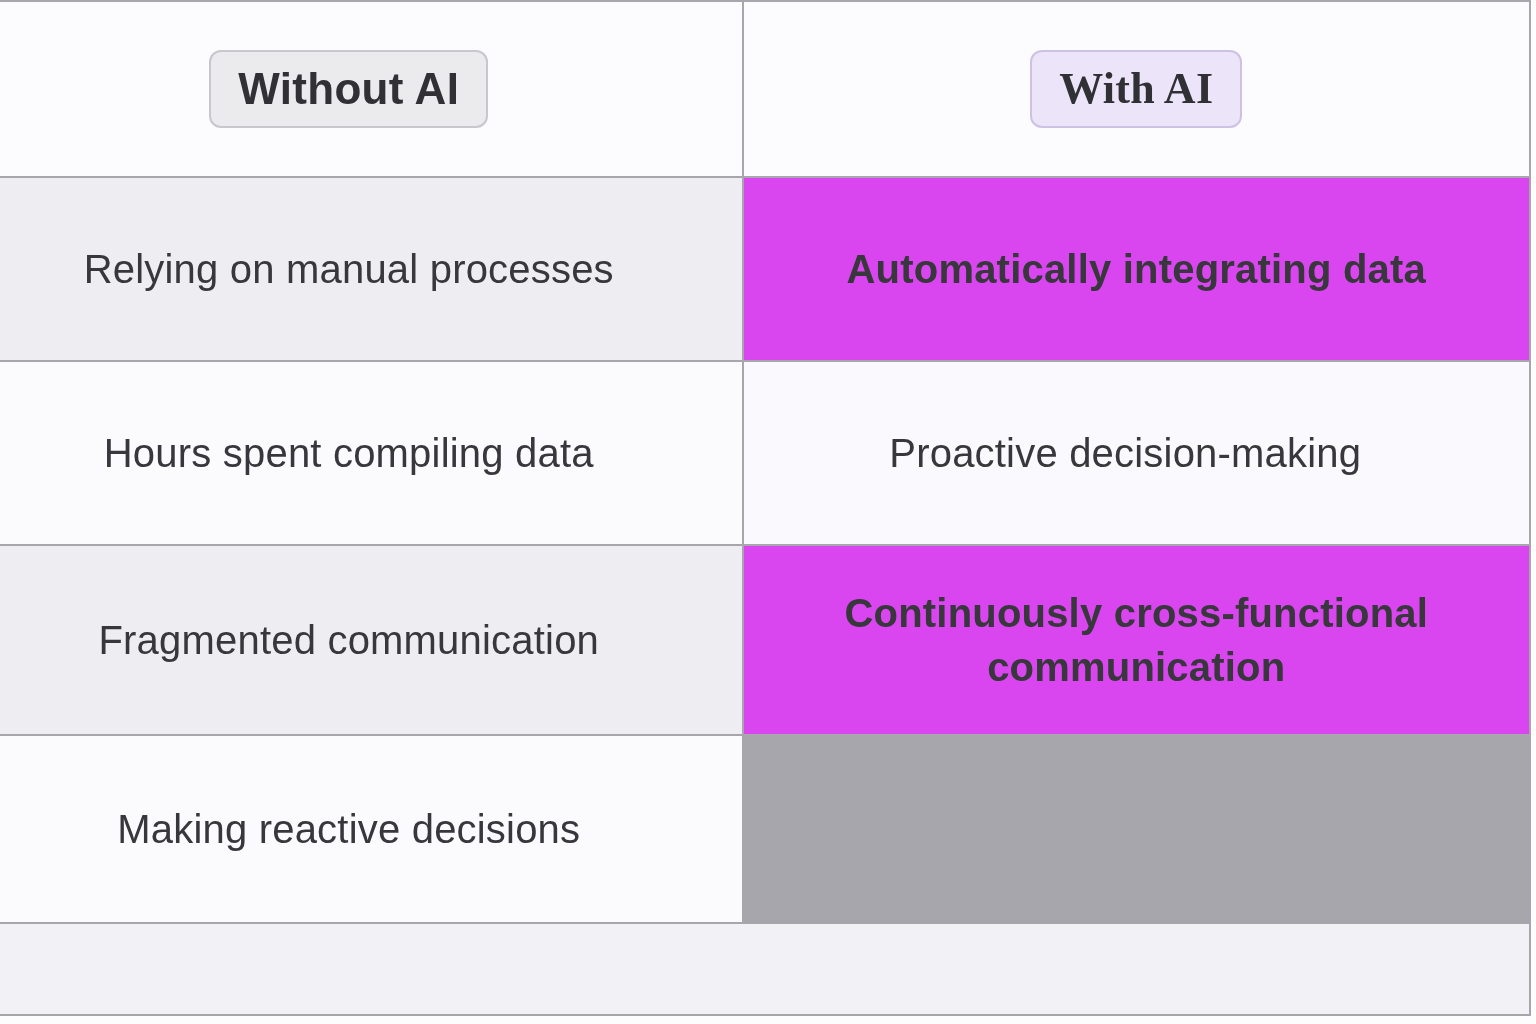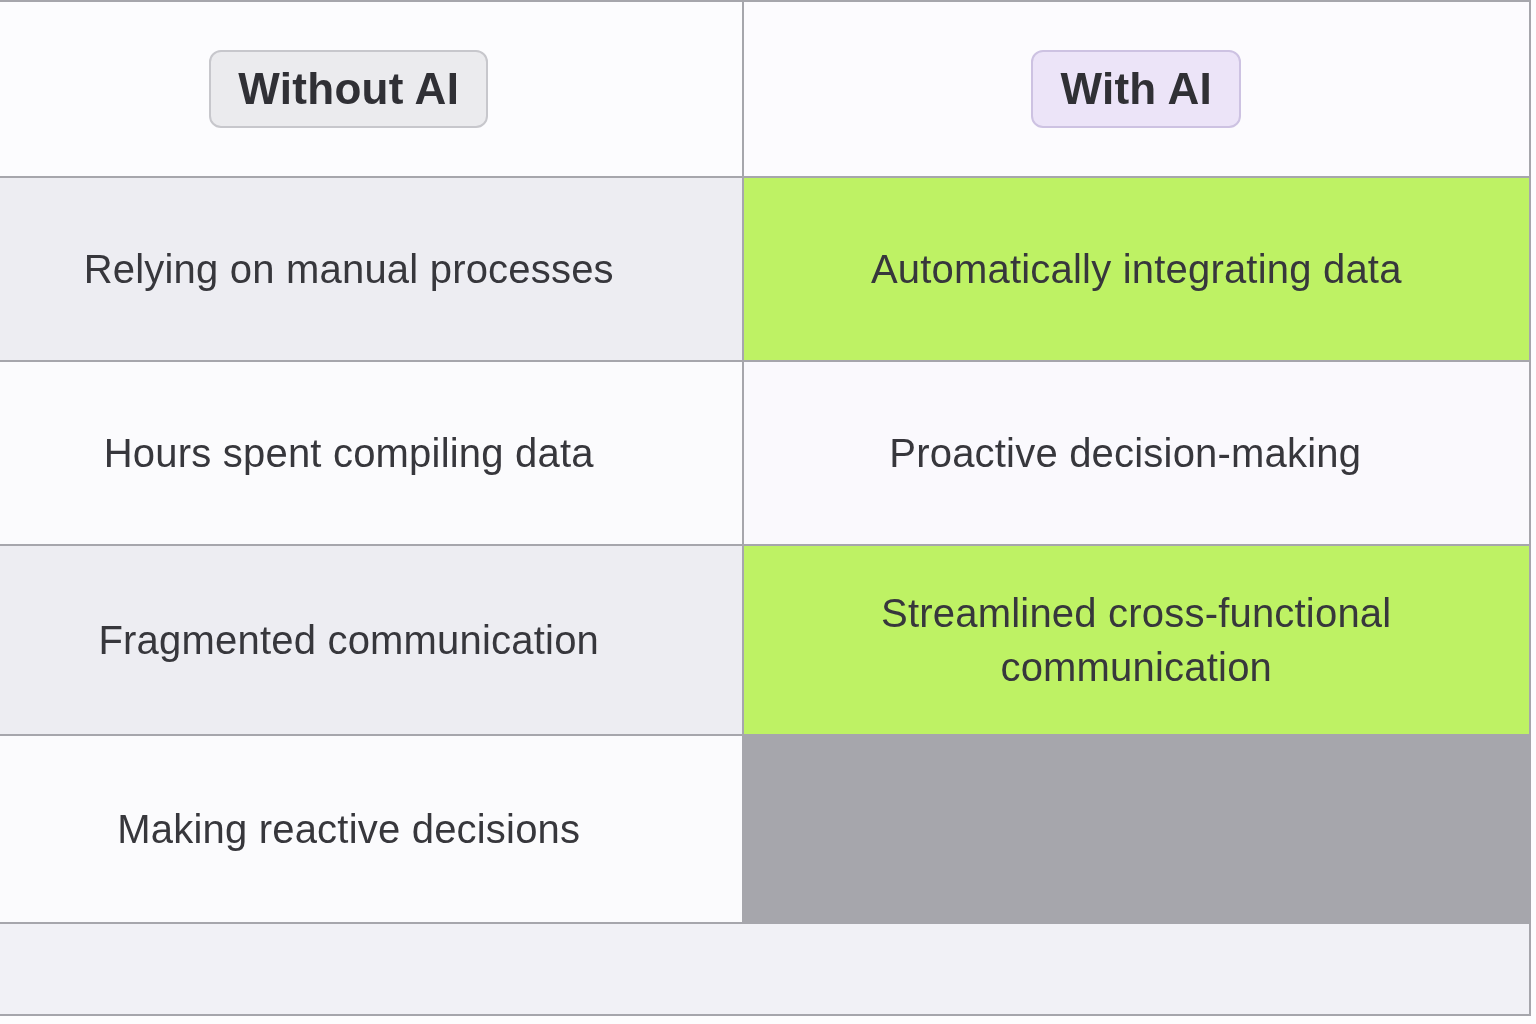--- a/index.html
+++ b/index.html
@@ -29,21 +29,21 @@
     justify-content: center;
     text-align: center;
     padding: 0 70px;
     font-size: 40px;
     line-height: 1.35;
     color: #37373c;
     letter-spacing: 0.2px;
   }
 
   .header-cell-left  { background: #fcfcfe; }
-  .header-cell-right { background: #fcfbfe; }
+  .header-cell-right { background: #fcfbfe; font-family: Liberation Serif, serif; }
 
   .badge {
     display: inline-block;
     font-size: 44px;
     font-weight: bold;
     line-height: 1;
     padding: 15px 27px;
     border-radius: 12px;
     color: #303035;
     letter-spacing: 0.3px;
@@ -51,21 +51,21 @@
   .badge-without {
     background: #ebebee;
     border: 2px solid #c7c7cc;
   }
   .badge-with {
     background: #ece4f8;
     border: 2px solid #cdc2e2;
   }
 
   .row-odd-left   { background: #ededf2; }
-  .row-odd-right  { background: #bef264; }
+  .row-odd-right  { background: #d946ef; font-weight: bold; }
   .row-even-left  { background: #fbfbfd; }
   .row-even-right { background: #faf9fd; padding-left: 48px; }
 
   .footer-cell {
     grid-column: 1 / -1;
     background: #f1f1f6;
   }
 </style>
 </head>
 <body>
@@ -80,20 +80,20 @@
       <span class="badge badge-with">With AI</span>
     </div>
 
     <div class="cell row-odd-left">Relying on manual processes</div>
     <div class="cell row-odd-right">Automatically integrating data</div>
 
     <div class="cell row-even-left">Hours spent compiling data</div>
     <div class="cell row-even-right">Proactive decision-making</div>
 
     <div class="cell row-odd-left">Fragmented communication</div>
-    <div class="cell row-odd-right">Streamlined cross-functional communication</div>
+    <div class="cell row-odd-right">Continuously cross-functional communication</div>
 
     <div class="cell row-even-left">Making reactive decisions</div>
 
     <div class="cell footer-cell"></div>
 
   </div>
 </div>
 
 </body></html>

